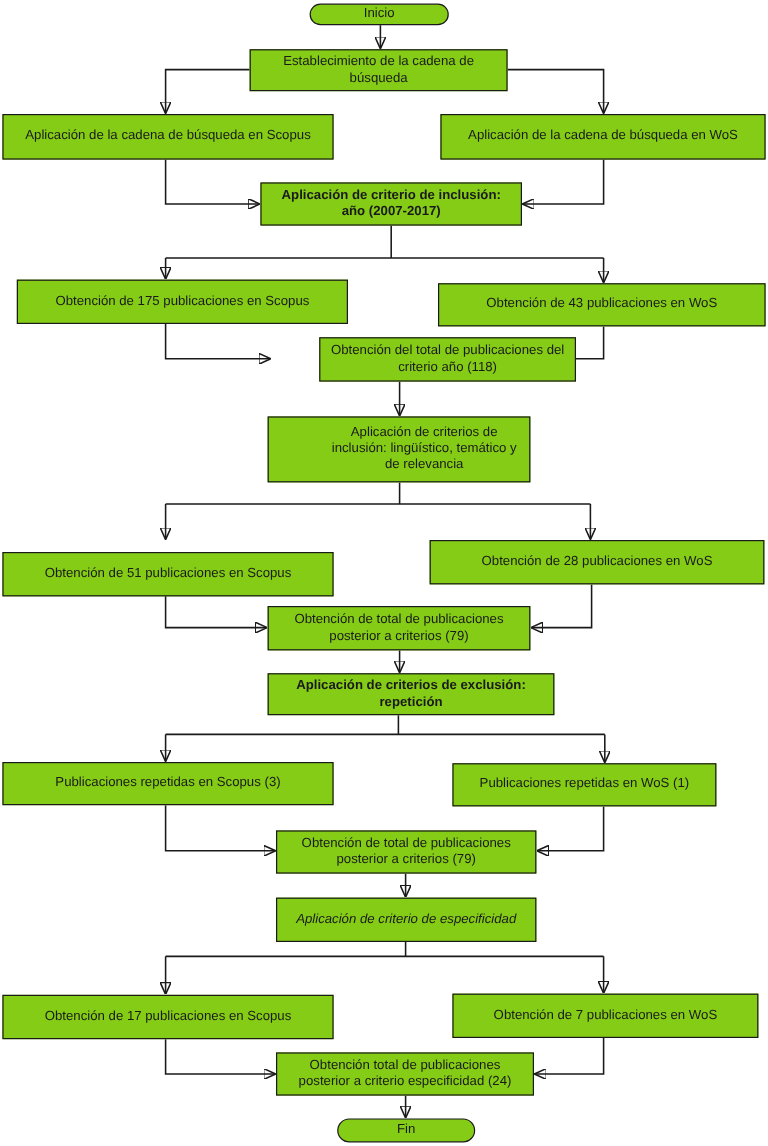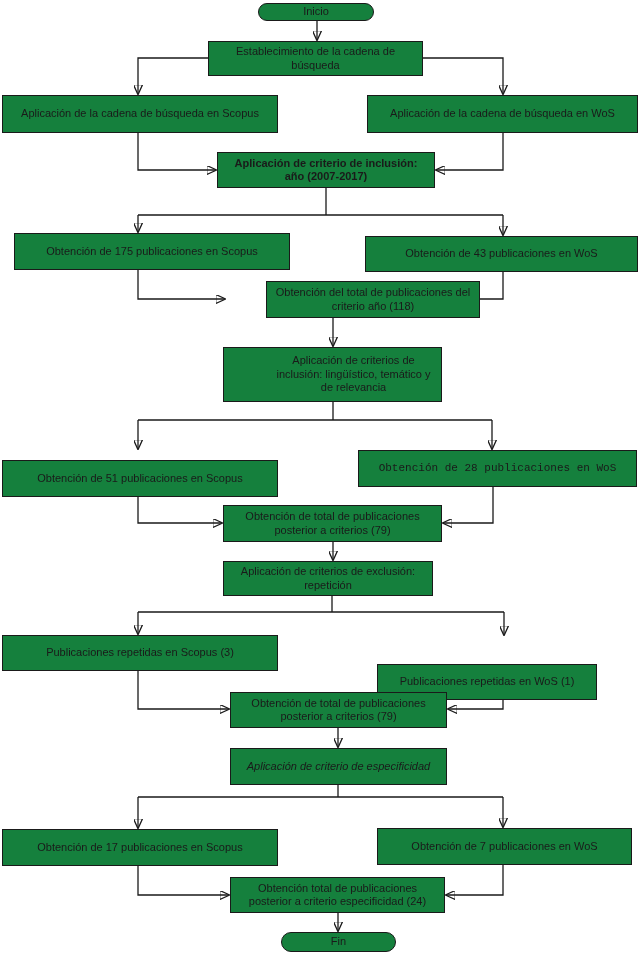--- a/index.html
+++ b/index.html
@@ -7,21 +7,21 @@
     position:relative;width:640px;height:955px;background:#ffffff;
     font-family:"Liberation Sans","DejaVu Sans",sans-serif;
     color:#1a1a1a;overflow:hidden;
   }
   .wires{position:absolute;left:0;top:0;width:640px;height:955px;}
   .wires line,.wires polyline,.wires path{
     fill:none;stroke:#1a1a1a;stroke-width:1.3;
   }
   .node{
     position:absolute;box-sizing:border-box;
-    border:1.2px solid #1a1a1a;background:#15803d;
+    border:1.2px solid #1a1a1a;background:#84cc16;
     display:flex;align-items:center;justify-content:center;
     text-align:center;font-size:11px;line-height:13.5px;
     padding:1px 6px;
   }
   .terminator{border-radius:11px;}
 </style>
 </head>
 <body>
 
 <div class="canvas">
@@ -91,29 +91,29 @@
   <div class="node" style="left:2px;top:233px;width:276px;height:37px;margin-left:12px;">Obtención de 175 publicaciones en Scopus</div>
 
   <div class="node" style="left:365px;top:236px;width:273px;height:36px;">Obtención de 43 publicaciones en WoS</div>
 
   <div class="node" style="left:226px;top:281px;width:214px;height:37px;margin-left:40px;">Obtención del total de publicaciones del criterio año (118)</div>
 
   <div class="node" style="left:223px;top:347px;width:219px;height:55px;padding-left:48px;">Aplicación de criterios de inclusión: lingüístico, temático y de relevancia</div>
 
   <div class="node" style="left:2px;top:450px;width:276px;height:37px;margin-top:10px;">Obtención de 51 publicaciones en Scopus</div>
 
-  <div class="node" style="left:358px;top:450px;width:279px;height:37px;font-family:Liberation Mono, monospace;">Obtención de 28 publicaciones en WoS</div>
+  <div class="node" style="left:358px;top:450px;width:279px;height:37px;">Obtención de 28 publicaciones en WoS</div>
 
   <div class="node" style="left:223px;top:505px;width:219px;height:37px;">Obtención de total de publicaciones posterior a criterios (79)</div>
 
-  <div class="node" style="left:223px;top:561px;width:210px;height:35px;">Aplicación de criterios de exclusión: repetición</div>
+  <div class="node" style="left:223px;top:561px;width:239px;height:35px;font-weight:bold;">Aplicación de criterios de exclusión: repetición</div>
 
   <div class="node" style="left:2px;top:635px;width:276px;height:36px;">Publicaciones repetidas en Scopus (3)</div>
 
-  <div class="node" style="left:377px;top:664px;width:220px;height:36px;text-align:right;">Publicaciones repetidas en WoS (1)</div>
+  <div class="node" style="left:377px;top:636px;width:220px;height:36px;text-align:right;">Publicaciones repetidas en WoS (1)</div>
 
   <div class="node" style="left:230px;top:692px;width:217px;height:36px;">Obtención de total de publicaciones posterior a criterios (79)</div>
 
   <div class="node" style="left:230px;top:748px;width:217px;height:37px;font-style:italic;">Aplicación de criterio de especificidad</div>
 
   <div class="node" style="left:2px;top:829px;width:276px;height:37px;">Obtención de 17 publicaciones en Scopus</div>
 
   <div class="node" style="left:377px;top:828px;width:255px;height:37px;">Obtención de 7 publicaciones en WoS</div>
 
   <div class="node" style="left:230px;top:877px;width:215px;height:36px;">Obtención total de publicaciones posterior a criterio especificidad (24)</div>

